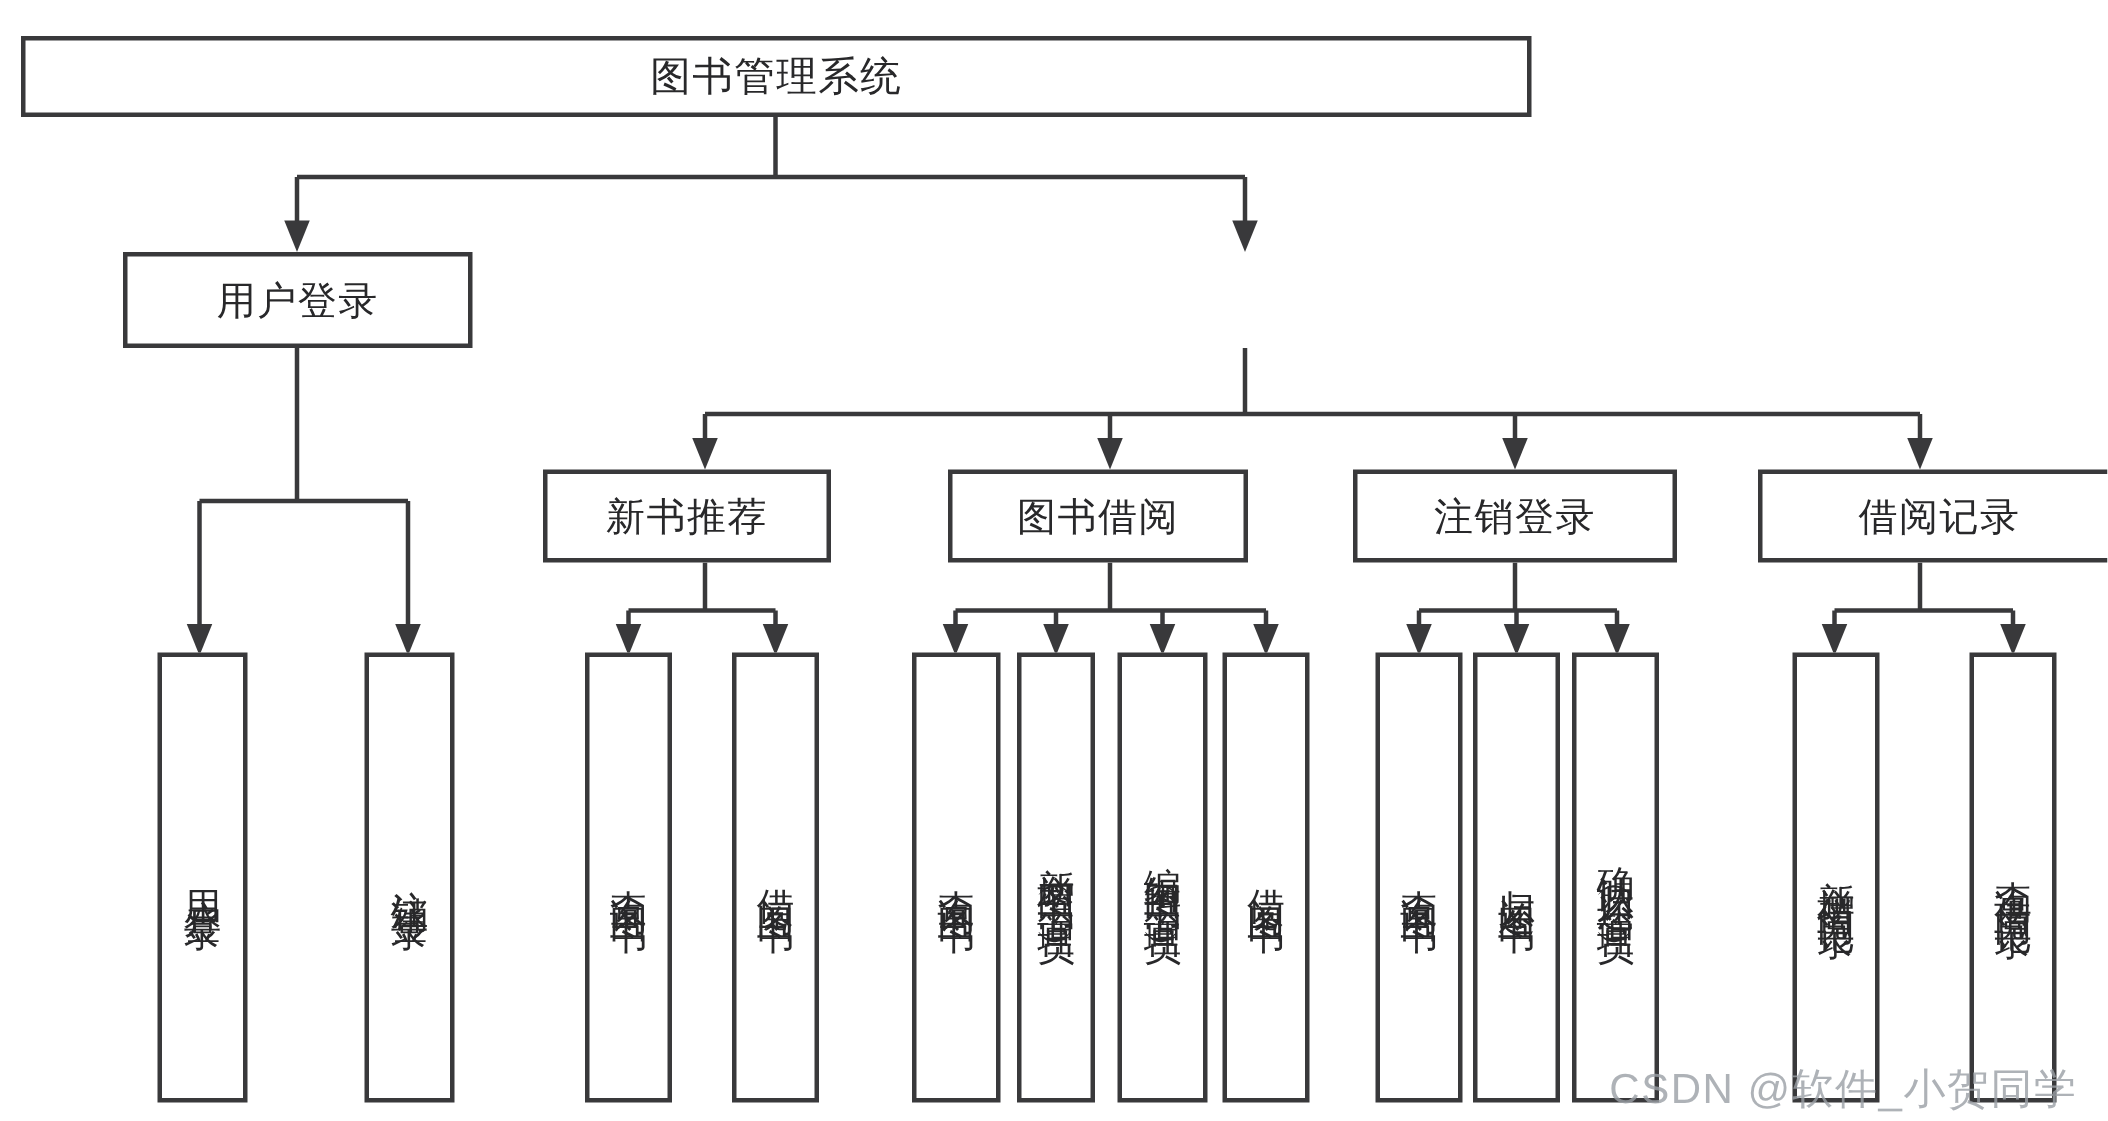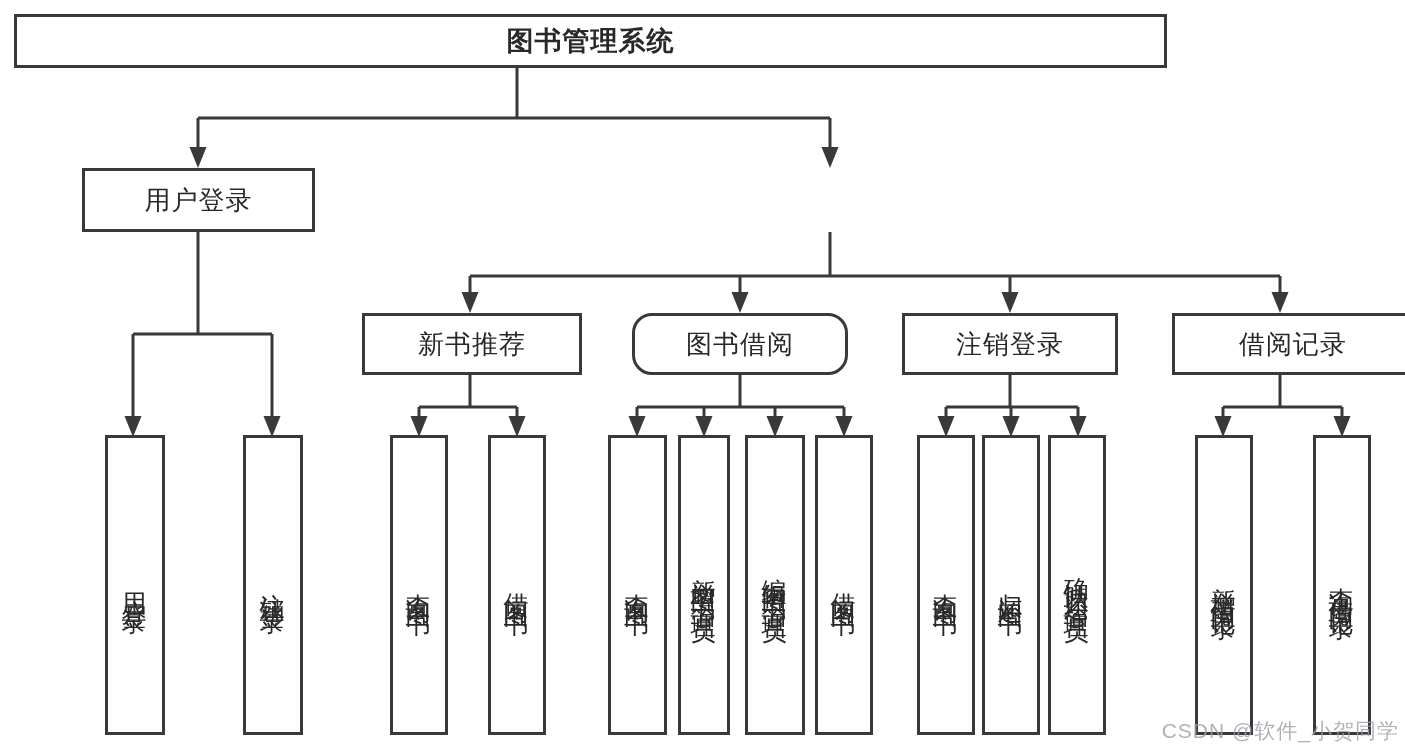--- a/index.html
+++ b/index.html
@@ -34,24 +34,24 @@
   .node.root{font-size:27px;}
   .node.v{
     writing-mode:vertical-rl;
     text-orientation:mixed;
     font-size:25px;
     letter-spacing:6px;
     white-space:normal;
   }
   #watermark{
     position:absolute;
-    right:6px;
+    right:20px;
     bottom:2px;
     z-index:5;
-    font-size:21px;
+    font-size:28px;
     color:var(--watermark-color);
     opacity:.8;
     letter-spacing:1px;
     z-index:5;
   }
 </style>
 </head>
 <body>
 
 <div id="canvas">
@@ -118,26 +118,26 @@
       <polygon points="766.5,416 783.5,416 775,437"></polygon>
       <polygon points="835.5,416 852.5,416 844,437"></polygon>
       <polygon points="937.5,416 954.5,416 946,437"></polygon>
       <polygon points="1002.5,416 1019.5,416 1011,437"></polygon>
       <polygon points="1069.5,416 1086.5,416 1078,437"></polygon>
       <polygon points="1214.5,416 1231.5,416 1223,437"></polygon>
       <polygon points="1333.5,416 1350.5,416 1342,437"></polygon>
     </g>
   </svg>
 
-  <div class="node root" style="left:14px;top:14px;width:1153px;height:54px;font-weight:bold;">图书管理系统</div>
+  <div class="node root" style="left:14px;top:24px;width:1007px;height:54px;">图书管理系统</div>
 
   <div class="node" style="left:82px;top:168px;width:233px;height:64px;">用户登录</div>
 
-  <div class="node" style="left:362px;top:313px;width:220px;height:62px;">新书推荐</div>
-  <div class="node" style="left:632px;top:313px;width:216px;height:62px;border-radius:20px;">图书借阅</div>
+  <div class="node" style="left:362px;top:313px;width:192px;height:62px;">新书推荐</div>
+  <div class="node" style="left:632px;top:313px;width:200px;height:62px;">图书借阅</div>
   <div class="node" style="left:902px;top:313px;width:216px;height:62px;">注销登录</div>
   <div class="node" style="left:1172px;top:313px;width:242px;height:62px;">借阅记录</div>
 
   <div class="node v" style="left:105px;top:435px;width:60px;height:300px;">用户登录</div>
   <div class="node v" style="left:243px;top:435px;width:60px;height:300px;">注销登录</div>
 
   <div class="node v" style="left:390px;top:435px;width:58px;height:300px;">查询图书</div>
   <div class="node v" style="left:488px;top:435px;width:58px;height:300px;">借阅图书</div>
 
   <div class="node v" style="left:608px;top:435px;width:59px;height:300px;">查询图书</div>

